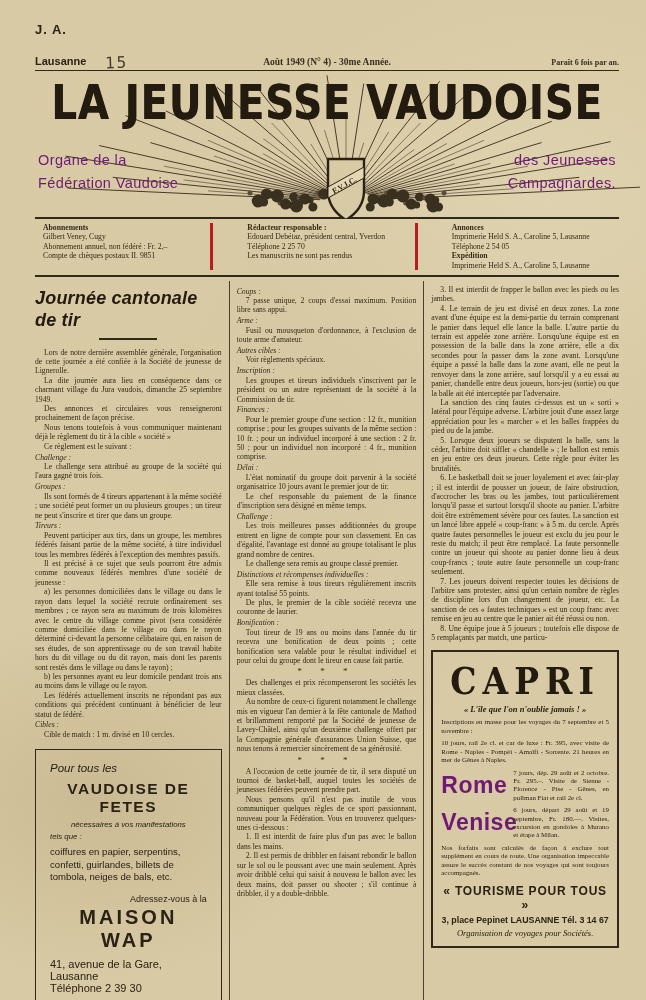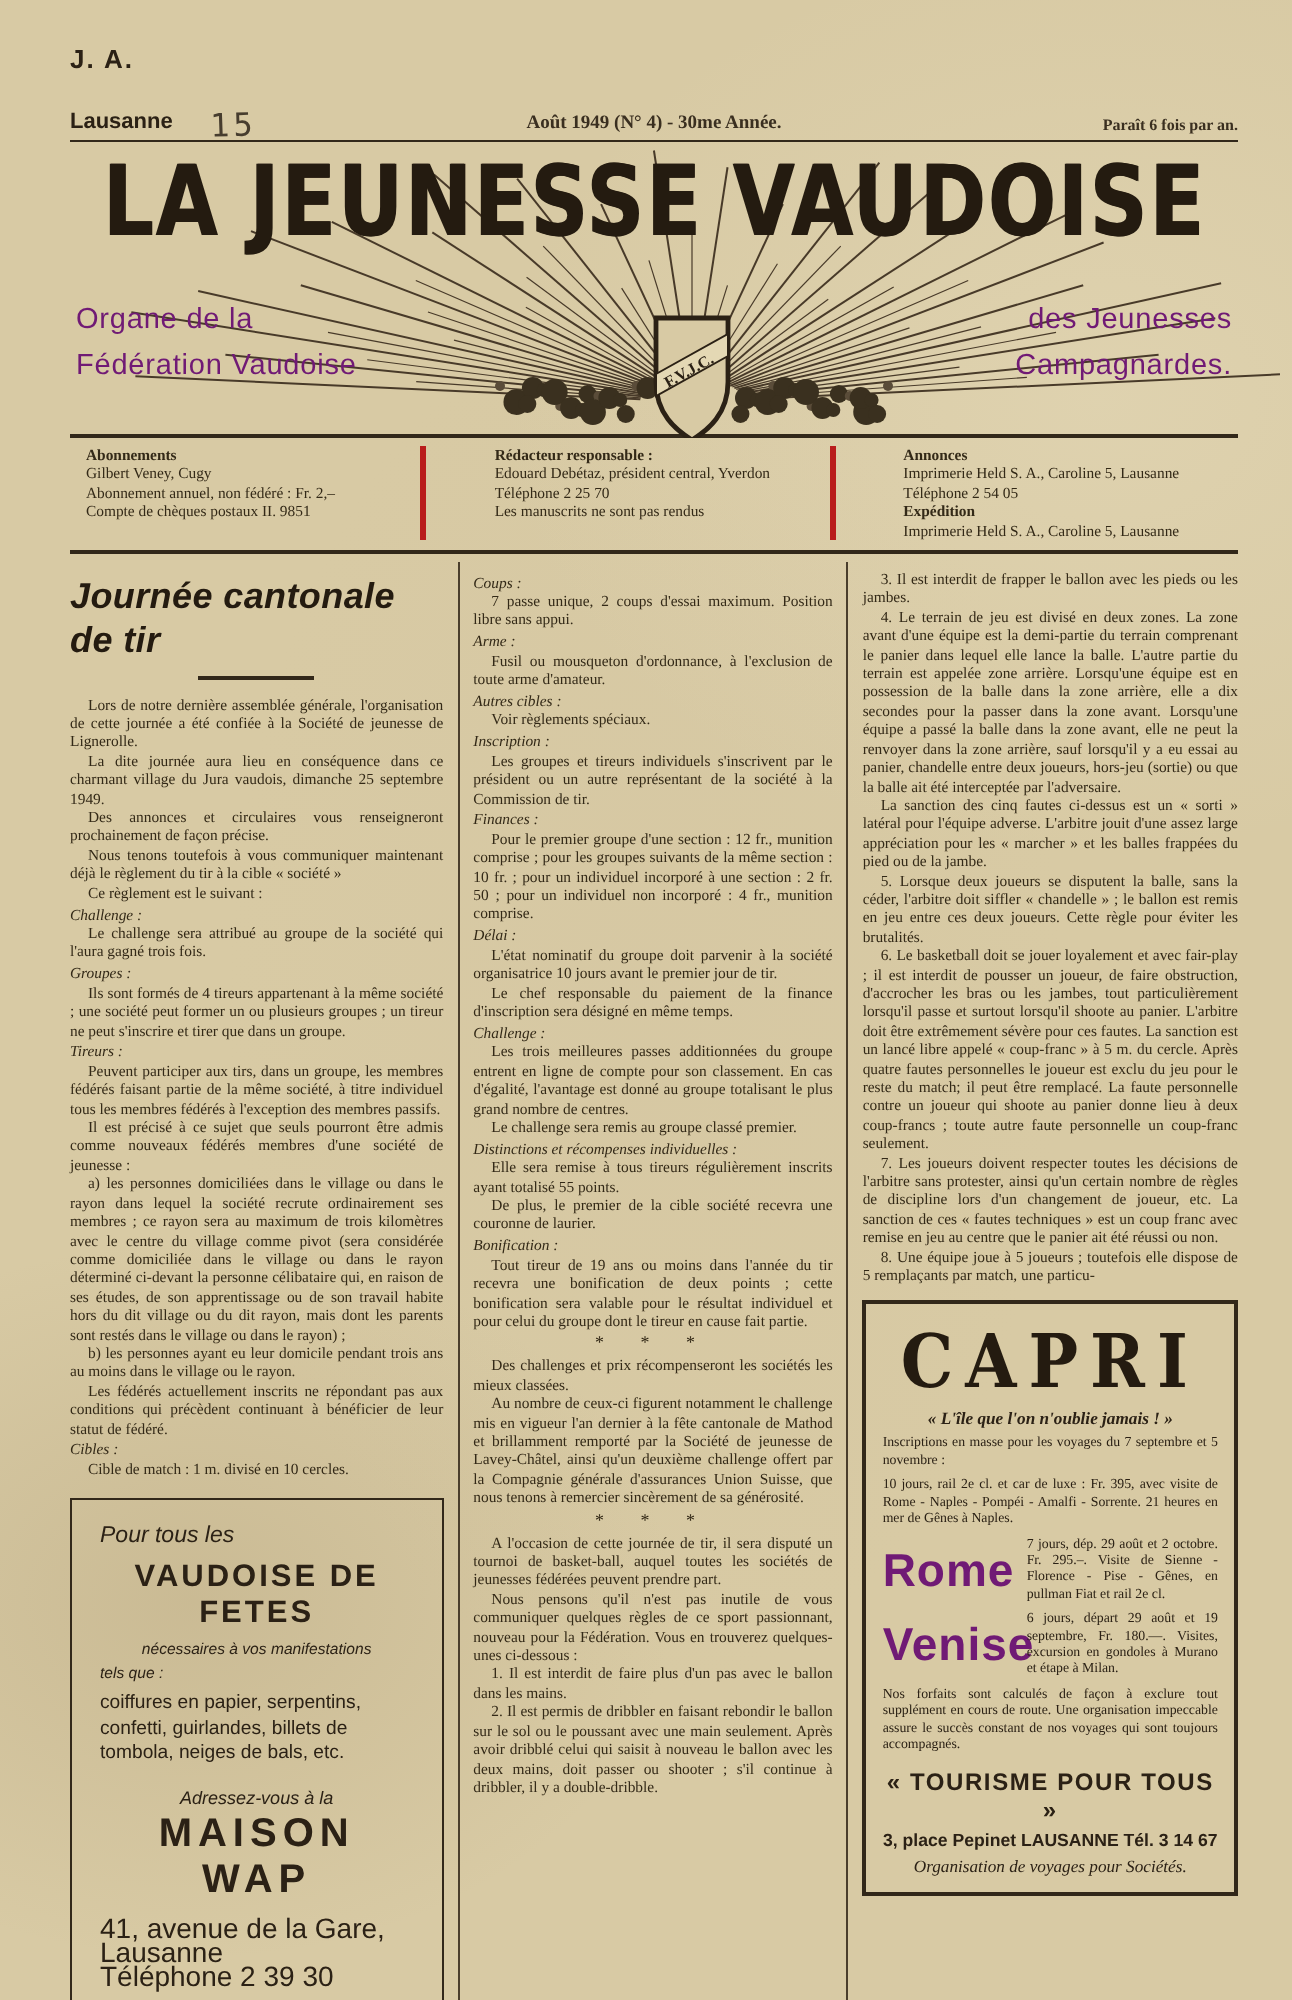--- a/index.html
+++ b/index.html
@@ -69,23 +69,23 @@
   .blk-head { font-style:italic; margin-top:1.5px; }
   .blk-stars { text-align:center; font-size:9px; letter-spacing:8px; line-height:13px; text-indent:0; }
 
   
   .wap-ad { border:1.6px solid #32281a; margin-top:10px; padding:12px 14px 14px; font-family:"Liberation Sans",sans-serif; }
   .wap-intro { font-style:italic; font-size:11.5px; }
   .wap-title { font-weight:bold; font-size:15.5px; letter-spacing:1.5px; text-align:center; margin-top:6px; }
   .wap-small { font-style:italic; font-size:7.8px; text-align:center; line-height:10px; margin-top:4px; }
   .wap-small2 { font-style:italic; font-size:7.8px; margin-top:2px; }
   .wap-body { font-size:9.6px; line-height:12.5px; margin-top:5px; }
-  .wap-addr-intro { font-style:italic; font-size:9px; text-align:center; margin-top:10px; }
+  .wap-addr-intro { font-size:9px; text-align:right; margin-top:10px; }
   .wap-name { font-weight:bold; font-size:20px; letter-spacing:3px; text-align:center; margin-top:2px; }
-  .wap-addr { font-size:14px; line-height:12px; margin-top:6px; }
+  .wap-addr { font-size:11px; line-height:12px; margin-top:6px; }
 
   
   .capri-ad { border:2px solid #32281a; margin-top:8px; padding:7px 8px 8px; }
   .capri-title { font-family:"DejaVu Serif",serif; font-weight:bold; font-size:33px; letter-spacing:6px; text-align:center; color:#241b10; transform:scaleY(1.12); transform-origin:top center; }
   .capri-tag { font-style:italic; font-weight:bold; font-size:8.6px; text-align:center; margin-top:6px; }
   .capri-p { font-size:6.9px; line-height:8.4px; text-align:justify; margin-top:4px; }
   .trip { display:flex; margin-top:4px; align-items:center; }
   .trip-name { width:72px; font-family:"Liberation Sans",sans-serif; font-weight:bold; font-size:23px; letter-spacing:.5px; color:#701a75; }
   .trip-desc { flex:1; font-size:6.9px; line-height:8.4px; text-align:justify; }
   .capri-f1 { font-family:"Liberation Sans",sans-serif; font-weight:bold; font-size:12px; text-align:center; letter-spacing:.8px; margin-top:7px; }

